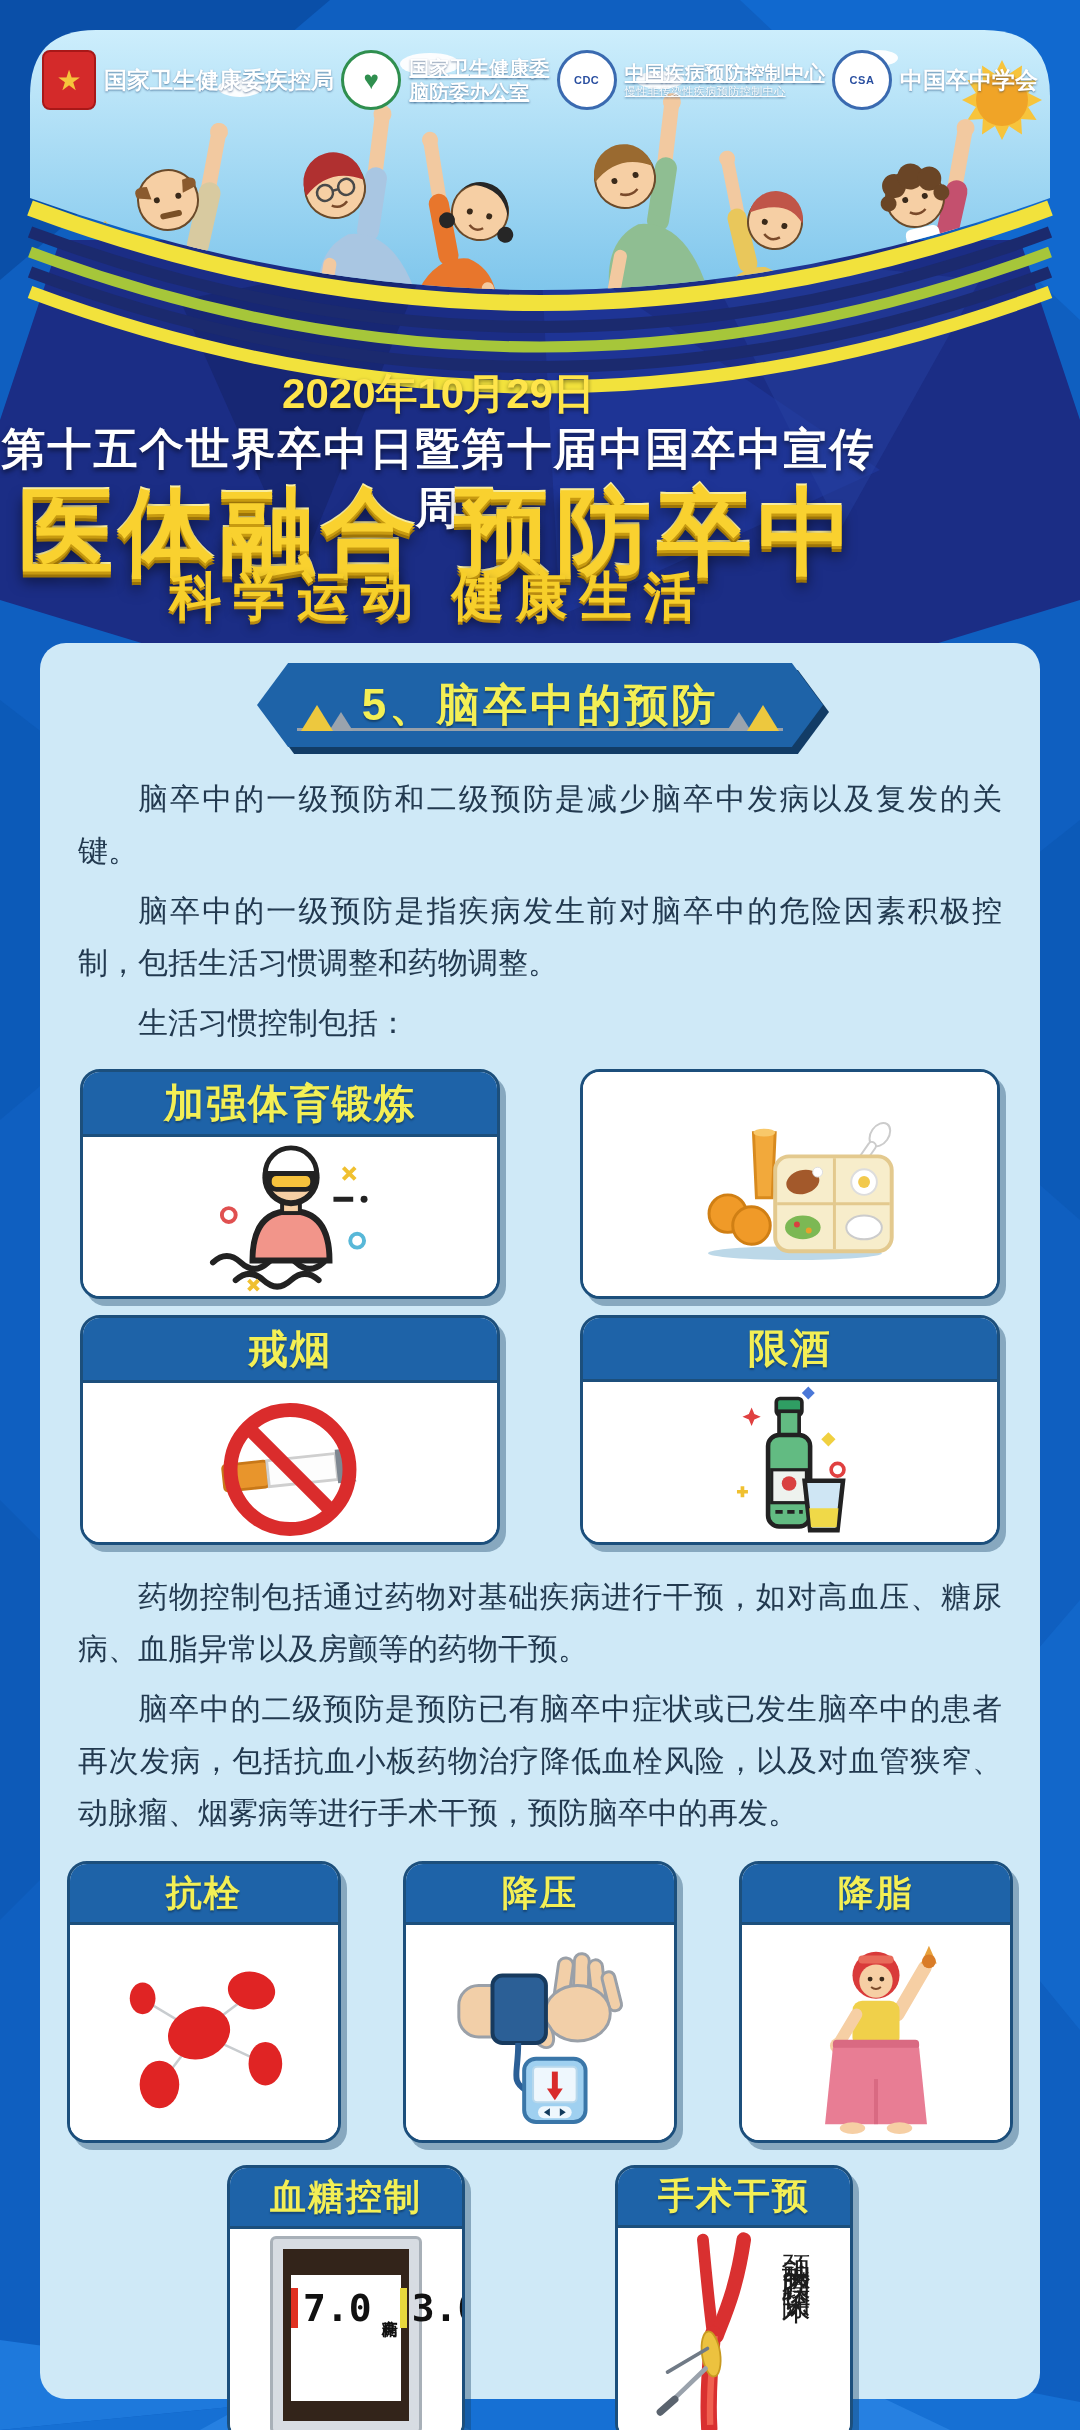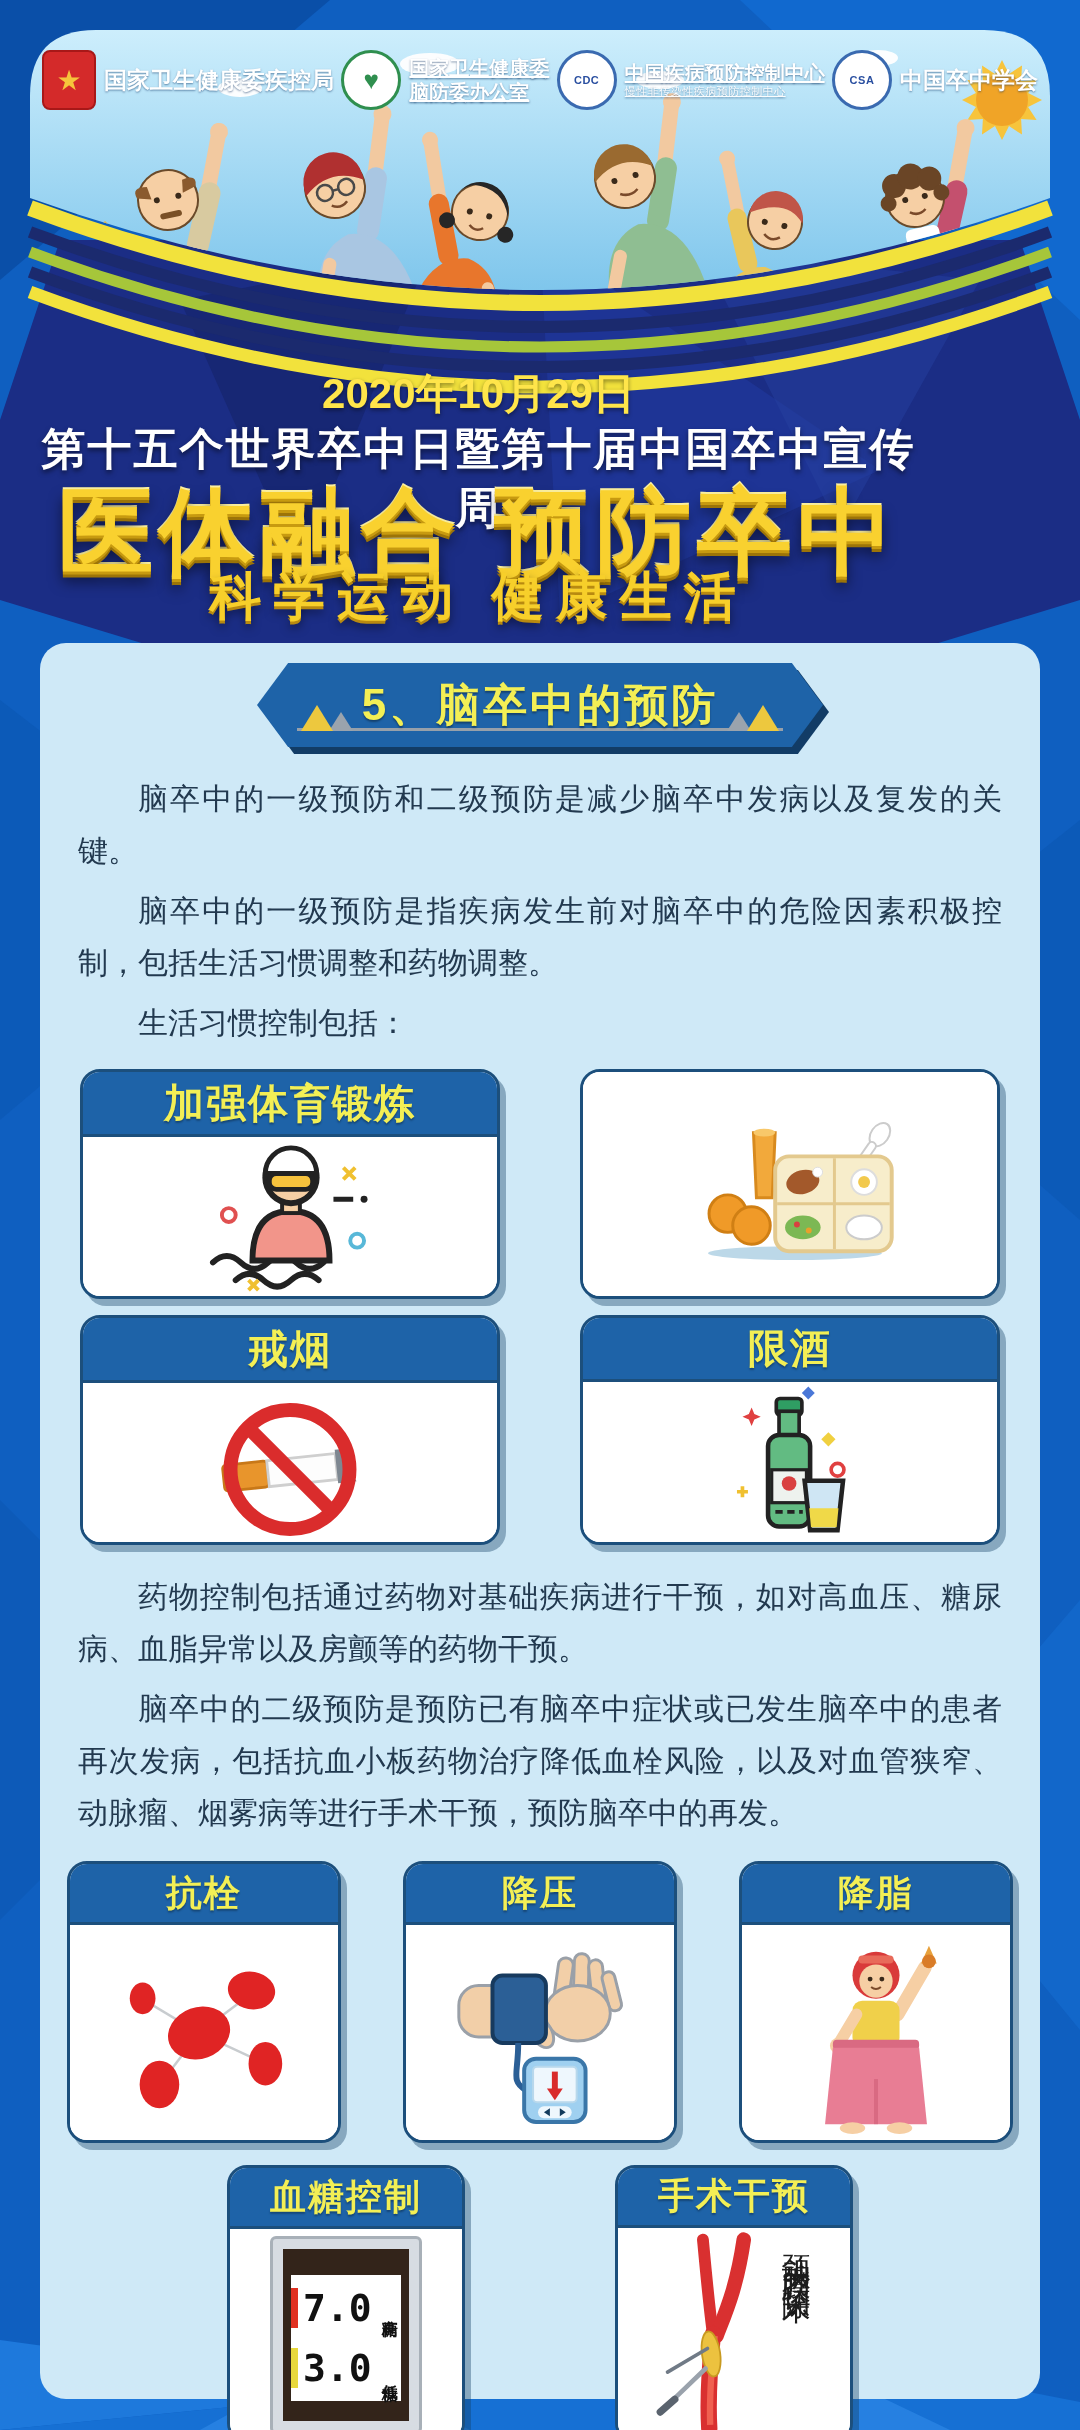--- a/index.html
+++ b/index.html
@@ -16,21 +16,21 @@
              align-items:center;justify-content:center;font-weight:bold;flex:0 0 auto;}
   .emblem{width:50px;height:56px;border-radius:8px;background:#d42a2a;border:2px solid #a81818;
           display:flex;align-items:center;justify-content:center;color:#f6c43c;font-size:28px;flex:0 0 auto;}
   .l-green{border:3px solid #2f8f4f;color:#2f8f4f;font-size:26px;}
   .l-blue{border:3px solid #3a6ab0;color:#2a4fa0;font-size:11px;letter-spacing:.5px;}
   .logo-text{font-weight:bold;font-size:23px;text-shadow:0 1px 2px rgba(0,40,90,.5);white-space:nowrap;}
   .logo-text.small{font-size:20px;line-height:1.2;text-decoration:underline;}
   .logo-sub{font-size:11px;font-weight:normal;opacity:.95;letter-spacing:.5px;}
 
   
-  .titleblock{position:absolute;z-index:2;left:0;width:877px;text-align:center;margin-left:40px;}
+  .titleblock{position:absolute;z-index:2;left:0;width:877px;text-align:center;}
   .date{top:366px;font-size:42px;font-weight:bold;color:#ffe54a;text-shadow:0 2px 4px rgba(0,0,0,.45);}
   .subtitle{top:420px;font-size:44px;font-weight:bold;color:#ffffff;letter-spacing:2px;
             text-shadow:0 3px 5px rgba(0,0,0,.5);}
   .maintitle{top:470px;font-size:95px;font-weight:900;color:#f9d12f;letter-spacing:6px;
              text-shadow:0 3px 0 #c79a10,0 6px 0 #9c7408,0 10px 14px rgba(0,0,0,.55),0 -2px 0 #fff3a0;}
   .tagline{top:562px;font-size:52px;font-weight:900;color:#f7cf2a;letter-spacing:12px;
            text-shadow:0 3px 0 #b88a10,0 6px 10px rgba(0,0,0,.5);}
 
   
   .panel{position:absolute;z-index:2;left:40px;top:643px;width:1000px;height:1756px;
@@ -69,21 +69,21 @@
          display:flex;align-items:center;justify-content:center;letter-spacing:2px;
          text-shadow:0 2px 2px rgba(0,0,0,.3);}
   .card.w .chead{height:62px;font-size:40px;} .card.n .chead,.card.b .chead{height:58px;font-size:36px;}
   .cbody{flex:1;display:flex;align-items:center;justify-content:center;background:#fff;}
 
   
   .meter{width:152px;height:198px;background:#d7dce2;border:3px solid #a8b0b8;border-radius:6px;
          box-sizing:border-box;padding:10px;}
   .meter-in{width:100%;height:100%;background:#33241a;box-sizing:border-box;padding:26px 8px;}
   .screen{background:#fff;height:126px;box-sizing:border-box;padding:6px 4px 6px 0;
-          display:flex;flex-direction:column;justify-content:space-between;}
+          display:flex;flex-direction:row;justify-content:space-between;}
   .mrow{display:flex;align-items:center;height:54px;}
   .mbar{width:7px;height:40px;margin-right:5px;flex:0 0 auto;}
   .mbar.hi{background:#e03020;} .mbar.lo{background:#e8d83c;}
   .mval{font-family:"DejaVu Sans Mono","Liberation Mono",monospace;font-size:38px;font-weight:bold;color:#111;}
   .mlab{writing-mode:vertical-rl;font-size:16px;color:#111;margin-left:7px;letter-spacing:2px;font-weight:bold;}
   .mrow.lo2 .mlab{margin-top:10px;}
 
   
   .surg{display:flex;align-items:center;gap:6px;}
   .vtext{writing-mode:vertical-rl;font-size:29px;color:#1c1c1c;height:205px;line-height:1.3;

